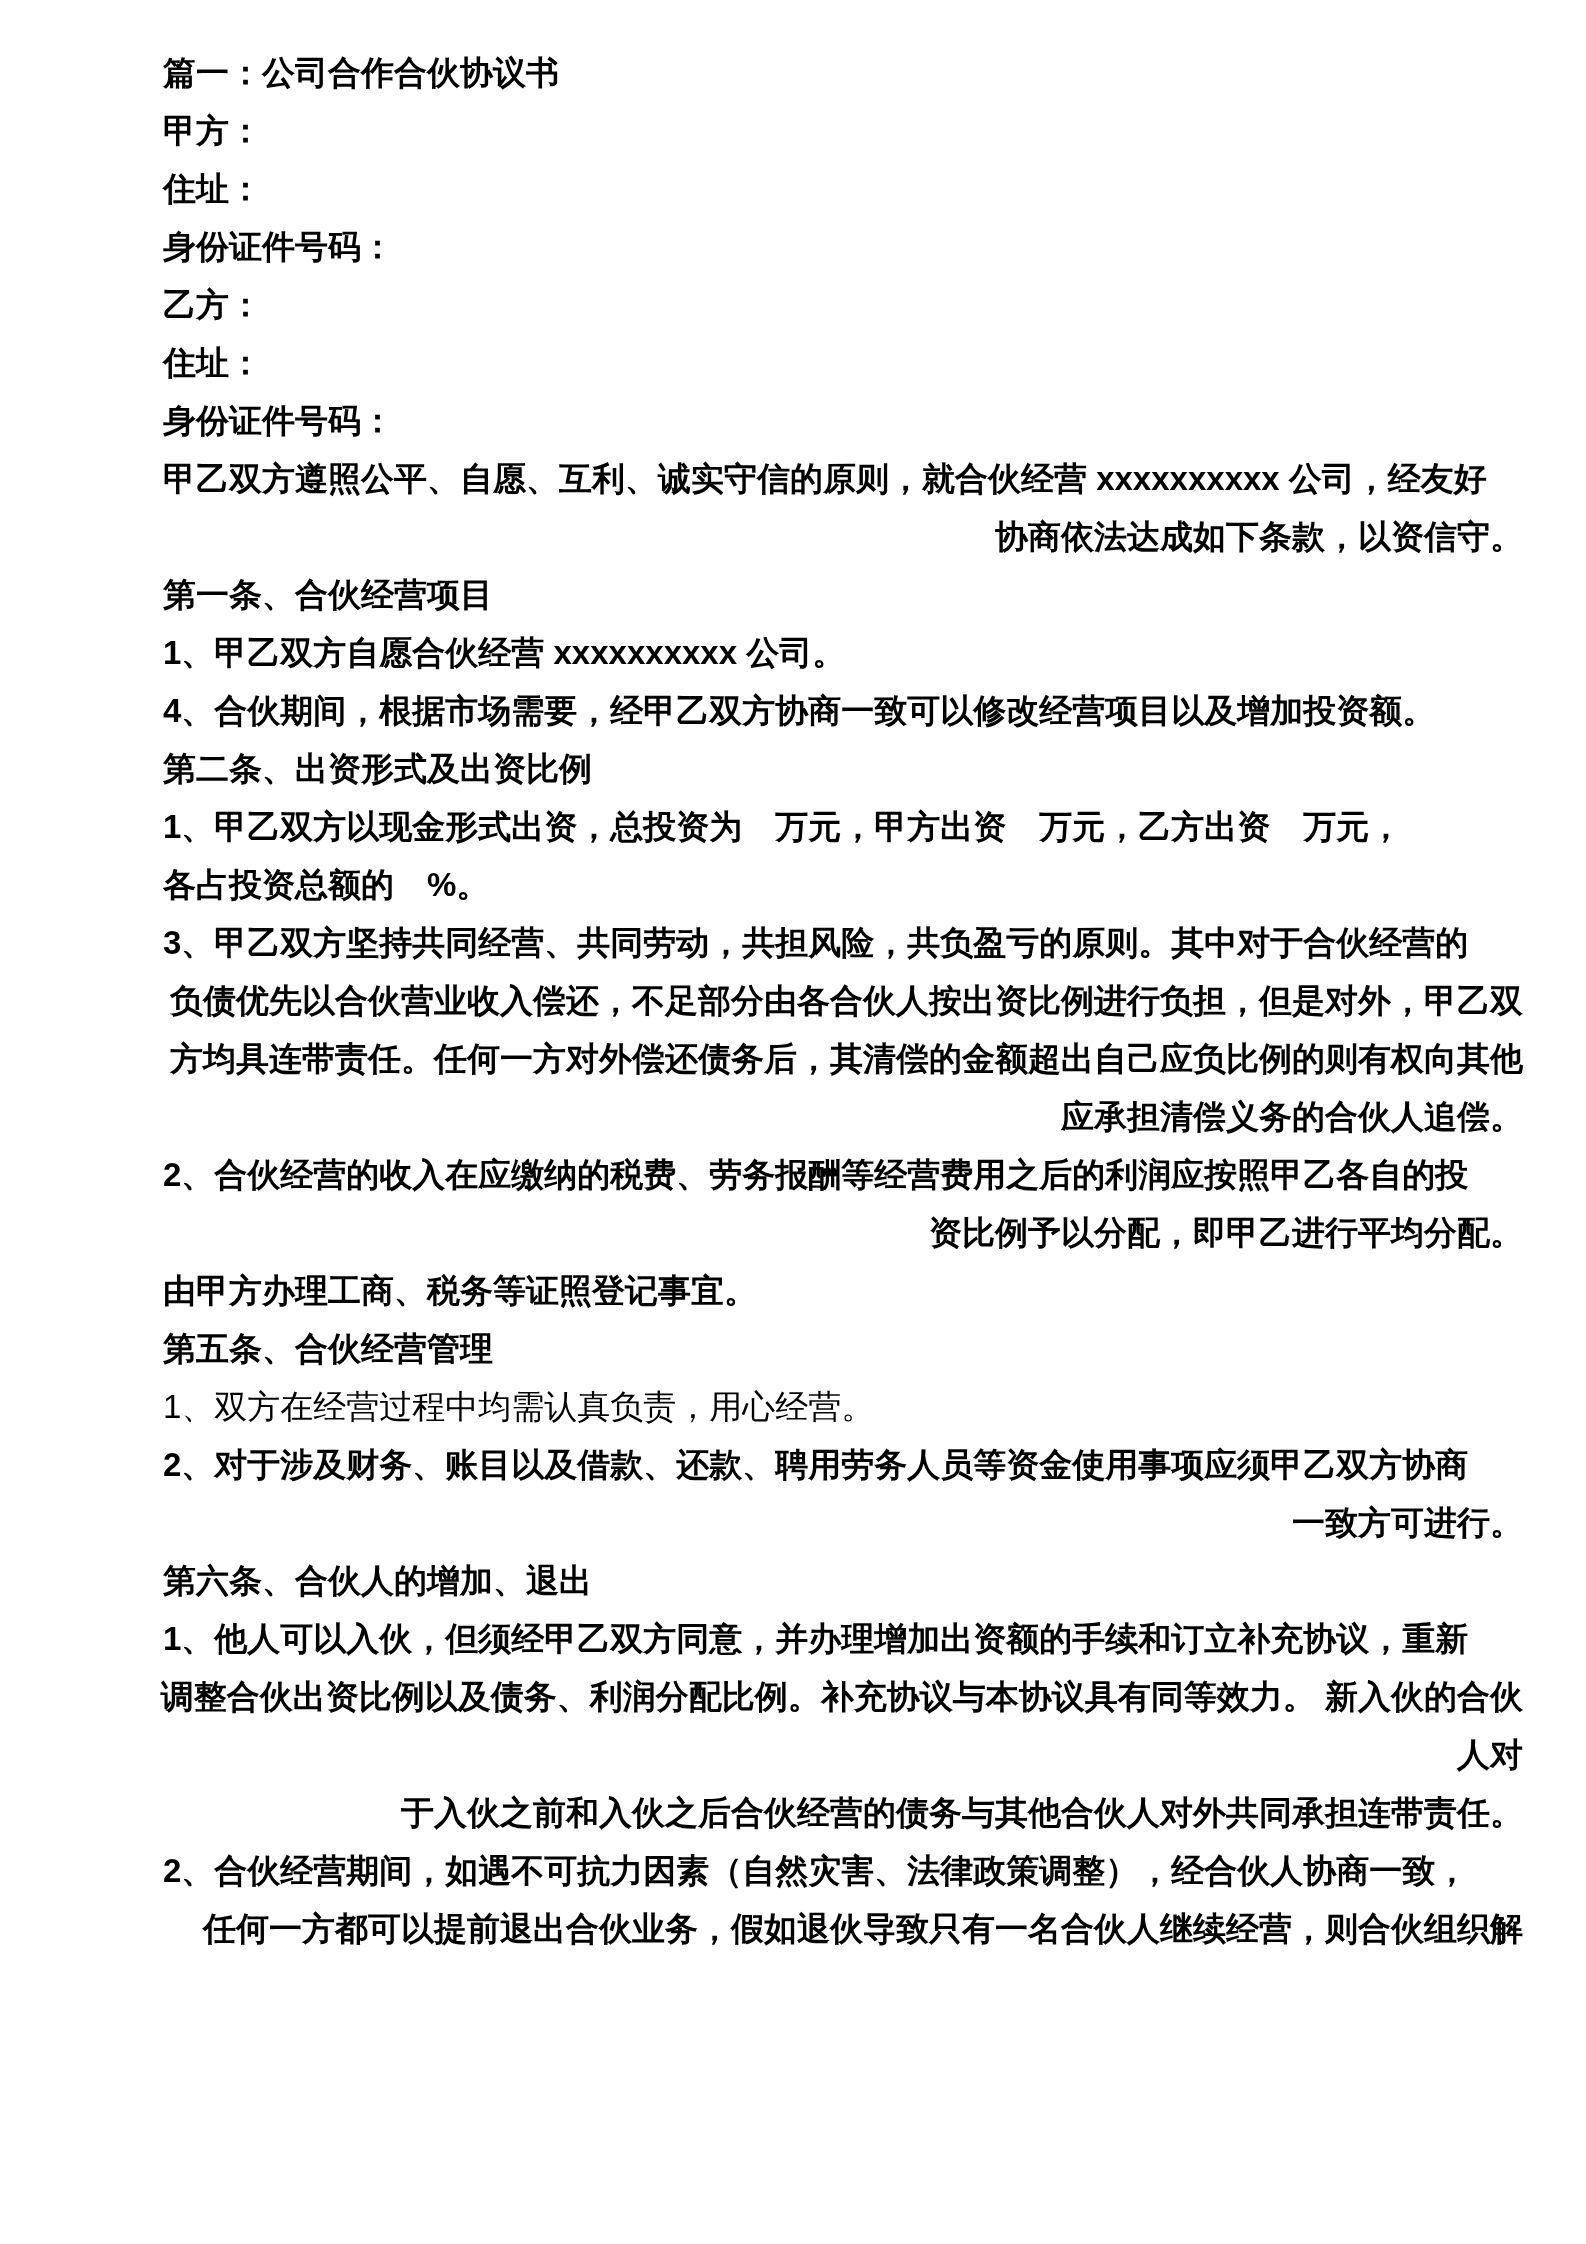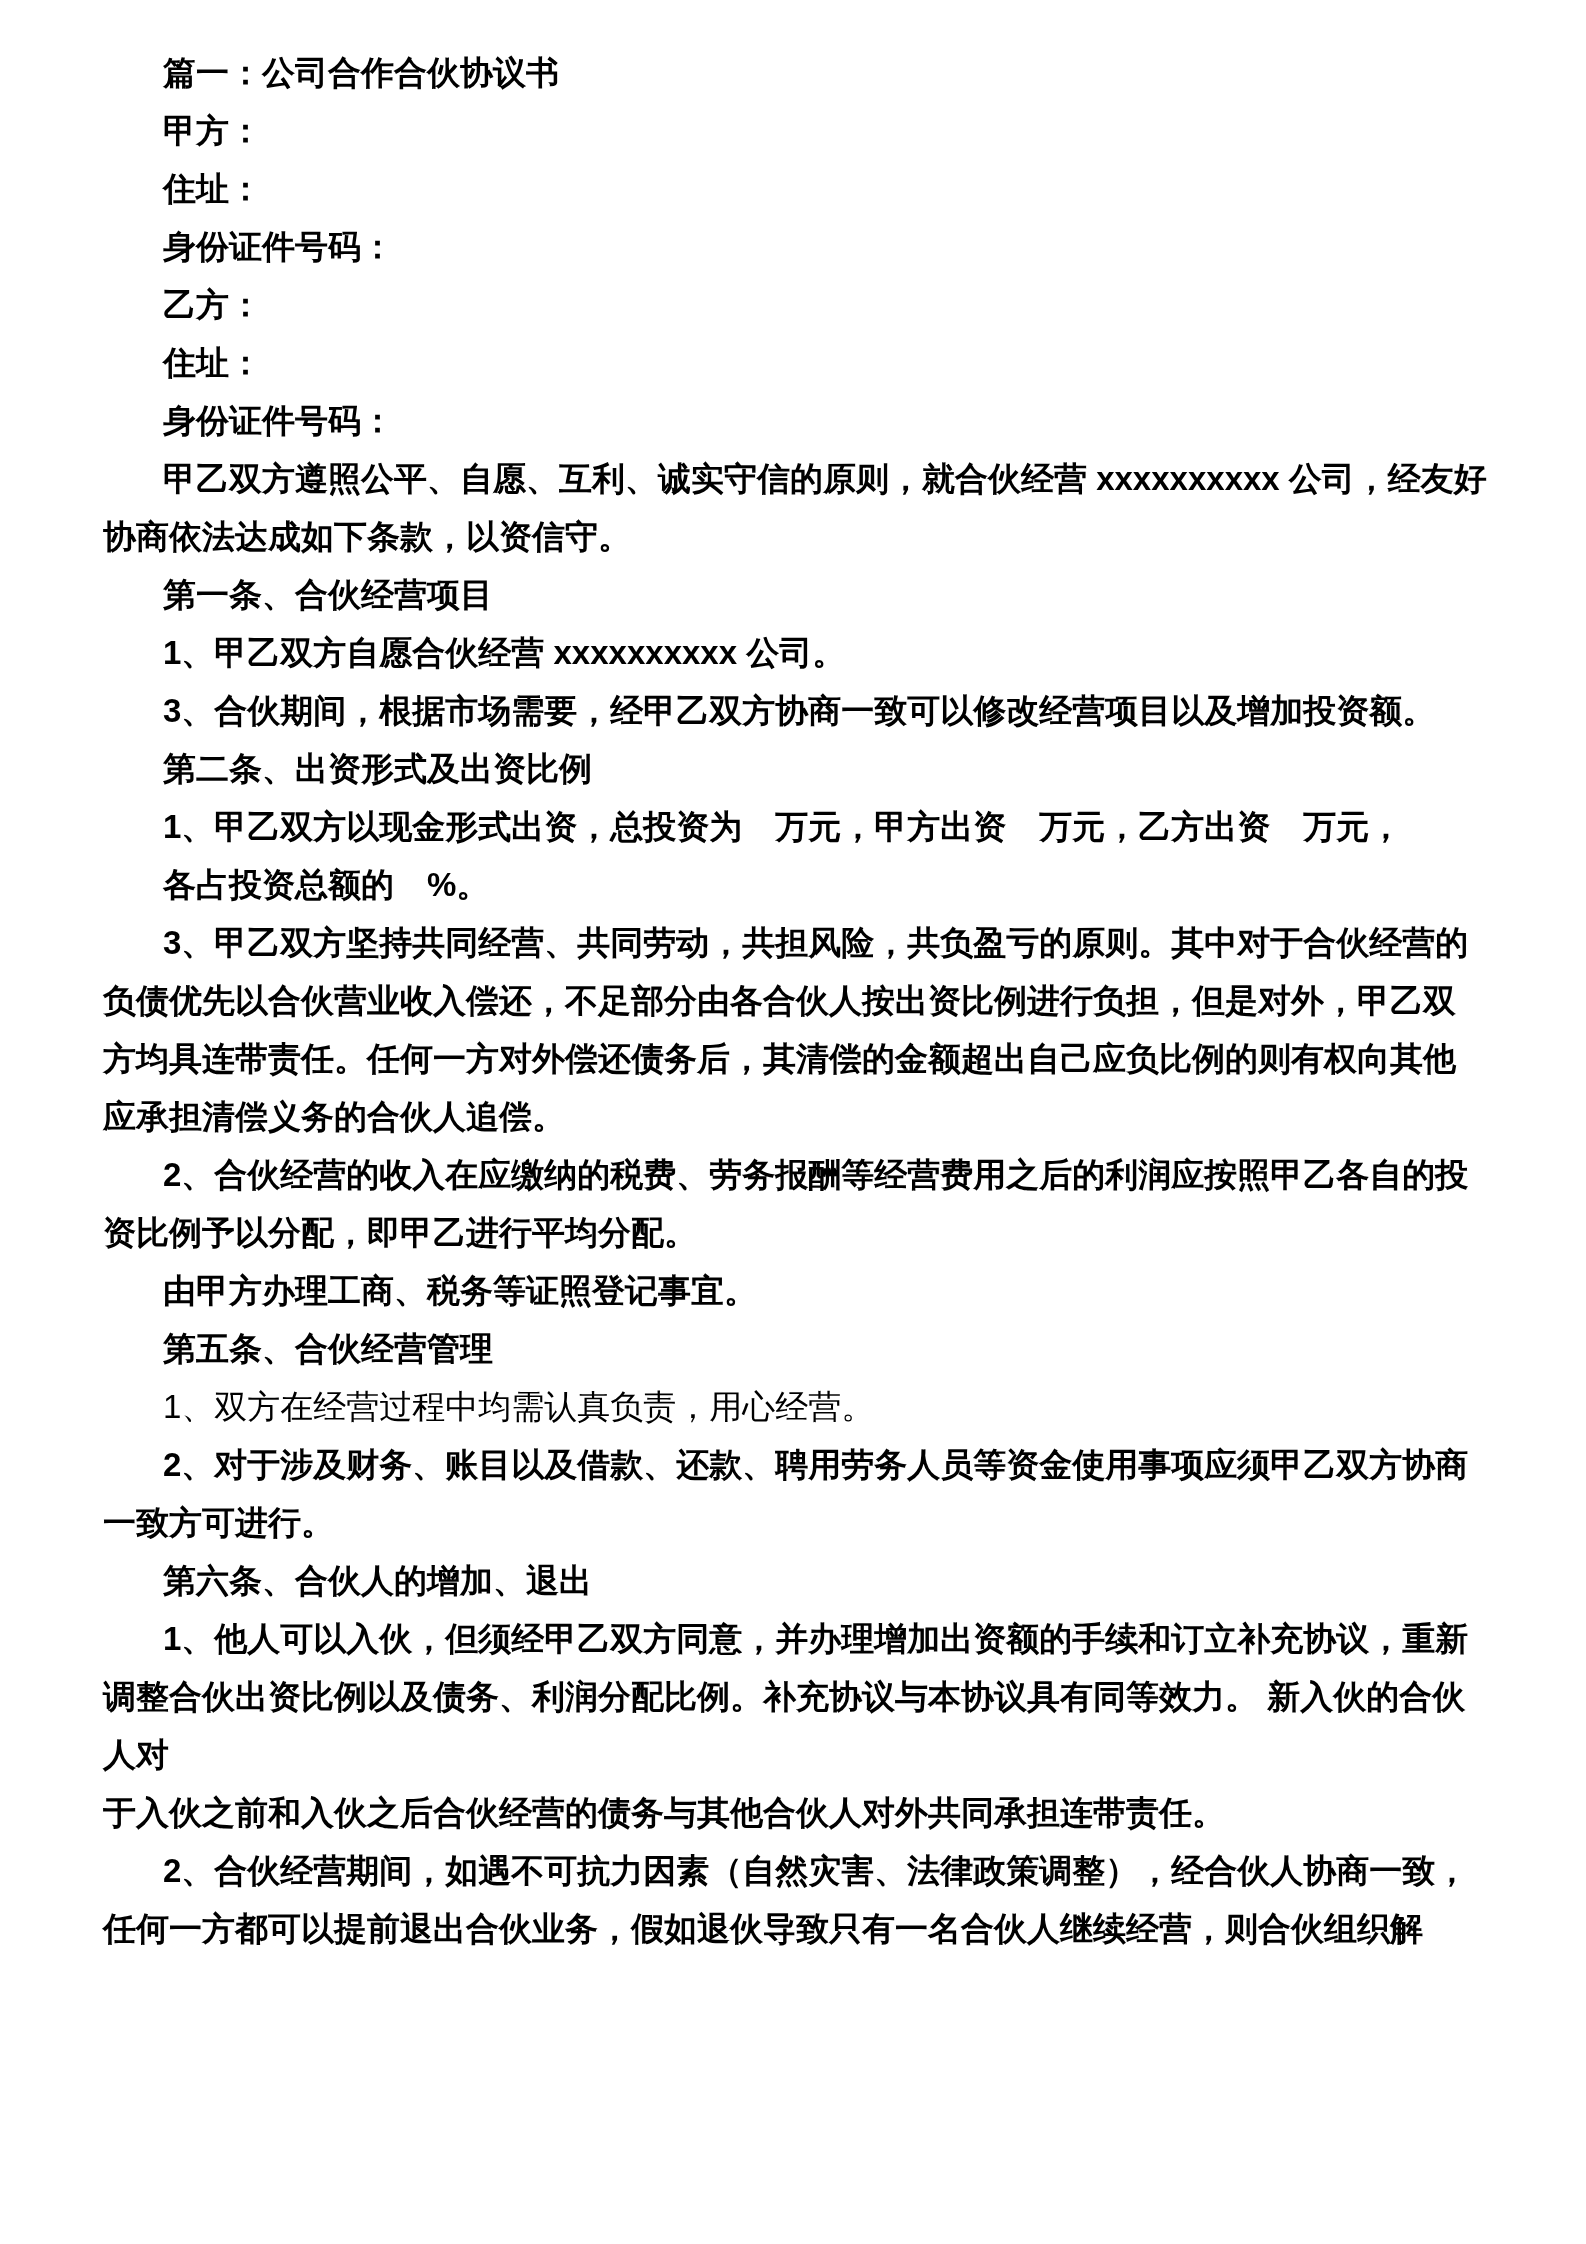--- a/index.html
+++ b/index.html
@@ -27,41 +27,41 @@
     width: 1420px;
   }
   .ln {
     font-size: 33px;
     line-height: 58px;
     white-space: pre;
     font-weight: 400;
     color: #000000;
   }
   .ln.bold { font-weight: 700; }
-  .ind-0 { padding-left: 0; }
+  .ind-0 { padding-left: 0; text-align: right; }
   .ind-1 { padding-left: 30px; }
   .ind-2 { padding-left: 60px; }
 </style>
 </head>
 <body>
 
 <div class="page">
   <div class="doc-body">
       <div class="ln ind-2 bold">篇一：公司合作合伙协议书</div>
       <div class="ln ind-2 bold">甲方：</div>
       <div class="ln ind-2 bold">住址：</div>
       <div class="ln ind-2 bold">身份证件号码：</div>
       <div class="ln ind-2 bold">乙方：</div>
       <div class="ln ind-2 bold">住址：</div>
       <div class="ln ind-2 bold">身份证件号码：</div>
       <div class="ln ind-2 bold">甲乙双方遵照公平、自愿、互利、诚实守信的原则，就合伙经营 xxxxxxxxxx 公司，经友好</div>
       <div class="ln ind-0 bold">协商依法达成如下条款，以资信守。</div>
       <div class="ln ind-2 bold">第一条、合伙经营项目</div>
       <div class="ln ind-2 bold">1、甲乙双方自愿合伙经营 xxxxxxxxxx 公司。</div>
-      <div class="ln ind-2 bold">3、合伙期间，根据市场需要，经甲乙双方协商一致可以修改经营项目以及增加投资额。</div>
+      <div class="ln ind-2 bold">4、合伙期间，根据市场需要，经甲乙双方协商一致可以修改经营项目以及增加投资额。</div>
       <div class="ln ind-2 bold">第二条、出资形式及出资比例</div>
       <div class="ln ind-2 bold">1、甲乙双方以现金形式出资，总投资为　万元，甲方出资　万元，乙方出资　万元，</div>
       <div class="ln ind-2 bold">各占投资总额的　%。</div>
       <div class="ln ind-2 bold">3、甲乙双方坚持共同经营、共同劳动，共担风险，共负盈亏的原则。其中对于合伙经营的</div>
       <div class="ln ind-0 bold">负债优先以合伙营业收入偿还，不足部分由各合伙人按出资比例进行负担，但是对外，甲乙双</div>
       <div class="ln ind-0 bold">方均具连带责任。任何一方对外偿还债务后，其清偿的金额超出自己应负比例的则有权向其他</div>
       <div class="ln ind-0 bold">应承担清偿义务的合伙人追偿。</div>
       <div class="ln ind-2 bold">2、合伙经营的收入在应缴纳的税费、劳务报酬等经营费用之后的利润应按照甲乙各自的投</div>
       <div class="ln ind-0 bold">资比例予以分配，即甲乙进行平均分配。</div>
       <div class="ln ind-2 bold">由甲方办理工商、税务等证照登记事宜。</div>

